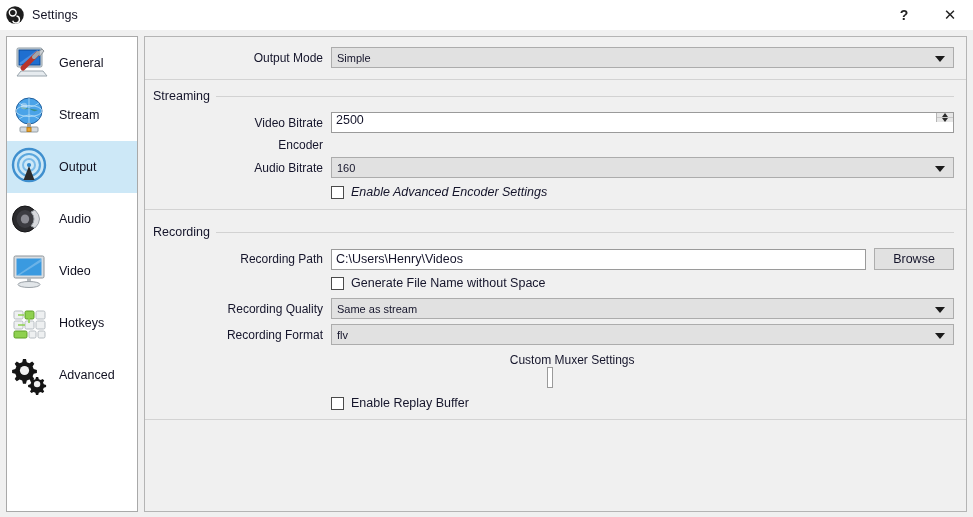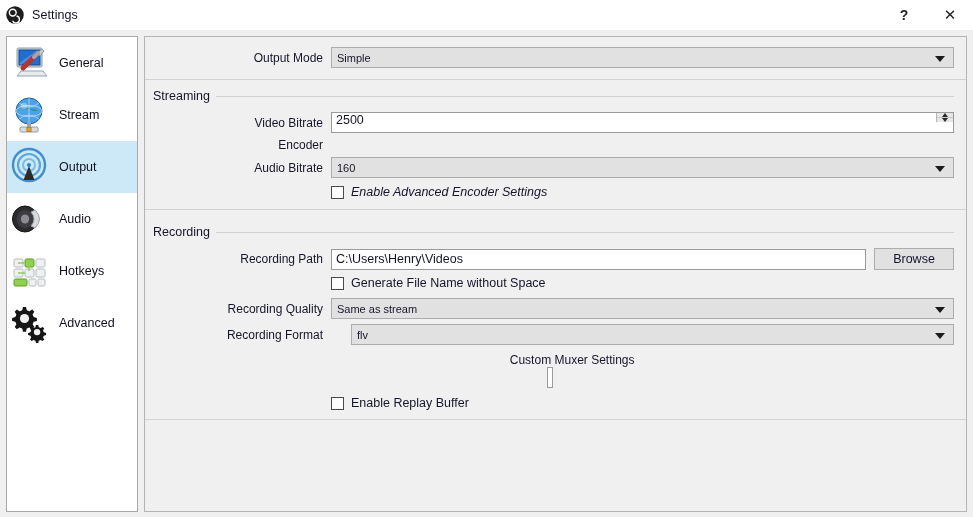--- a/index.html
+++ b/index.html
@@ -356,20 +356,30 @@
     <div class="side-item">
       <svg class="side-ico" viewBox="0 0 44 44">
         <ellipse cx="18" cy="22" rx="12.5" ry="13" fill="#2b2b2e" stroke="#141416"></ellipse>
         <ellipse cx="18" cy="22" rx="8.5" ry="9" fill="#3c3c41"></ellipse>
         <ellipse cx="18" cy="22" rx="4.2" ry="4.5" fill="#8b8b92"></ellipse>
         <path d="M28 13 q9 9 0 18 l-4 -2 q6 -7 0 -14z" fill="#d8dade" stroke="#9aa0a6"></path>
       </svg>
       <span class="side-label">Audio</span>
     </div>
 
+    <div class="side-item">
+      <svg class="side-ico" viewBox="0 0 44 44">
+        <rect x="7" y="7" width="30" height="22" rx="1.5" fill="#d9dde1" stroke="#8d949a"></rect>
+        <rect x="9.5" y="9.5" width="25" height="17" fill="#3a9ae0"></rect>
+        <path d="M9.5 26.5 L34.5 9.5 v3 L12 26.5z" fill="#ffffff" opacity="0.25"></path>
+        <rect x="20" y="29" width="4" height="5" fill="#b6bcc1"></rect>
+        <ellipse cx="22" cy="35.5" rx="11" ry="3" fill="#e2e6e9" stroke="#9aa1a7"></ellipse>
+      </svg>
+      <span class="side-label">Video</span>
+    </div>
 
     <div class="side-item">
       <svg class="side-ico" viewBox="0 0 44 44">
         <rect x="7" y="10" width="9" height="8" rx="1.5" fill="#eef0f1" stroke="#b7bdc2"></rect>
         <rect x="18" y="10" width="9" height="8" rx="1.5" fill="#8fd14f" stroke="#5c9e26"></rect>
         <rect x="29" y="10" width="9" height="8" rx="1.5" fill="#eef0f1" stroke="#b7bdc2"></rect>
         <rect x="7" y="20" width="9" height="8" rx="1.5" fill="#eef0f1" stroke="#b7bdc2"></rect>
         <rect x="18" y="20" width="9" height="8" rx="1.5" fill="#eef0f1" stroke="#b7bdc2"></rect>
         <rect x="29" y="20" width="9" height="8" rx="1.5" fill="#eef0f1" stroke="#b7bdc2"></rect>
         <rect x="7" y="30" width="13" height="7" rx="1.5" fill="#8fd14f" stroke="#5c9e26"></rect>
@@ -469,21 +479,21 @@
       </div>
 
       <div class="row" style="margin-bottom:5px;">
         <span class="lbl">Recording Quality</span>
         <div class="combo">
           <span class="val">Same as stream</span>
           <span class="arrow"></span>
         </div>
       </div>
 
-      <div class="row" style="margin-bottom:8px;gap:20px;">
+      <div class="row" style="margin-bottom:8px;">
         <span class="lbl">Recording Format</span>
         <div class="combo">
           <span class="val">flv</span>
           <span class="arrow"></span>
         </div>
       </div>
 
       <div class="row" style="margin-bottom:8px;flex-direction:column;">
         <span class="lbl">Custom Muxer Settings</span>
         <div class="textfield" placeholder="">

